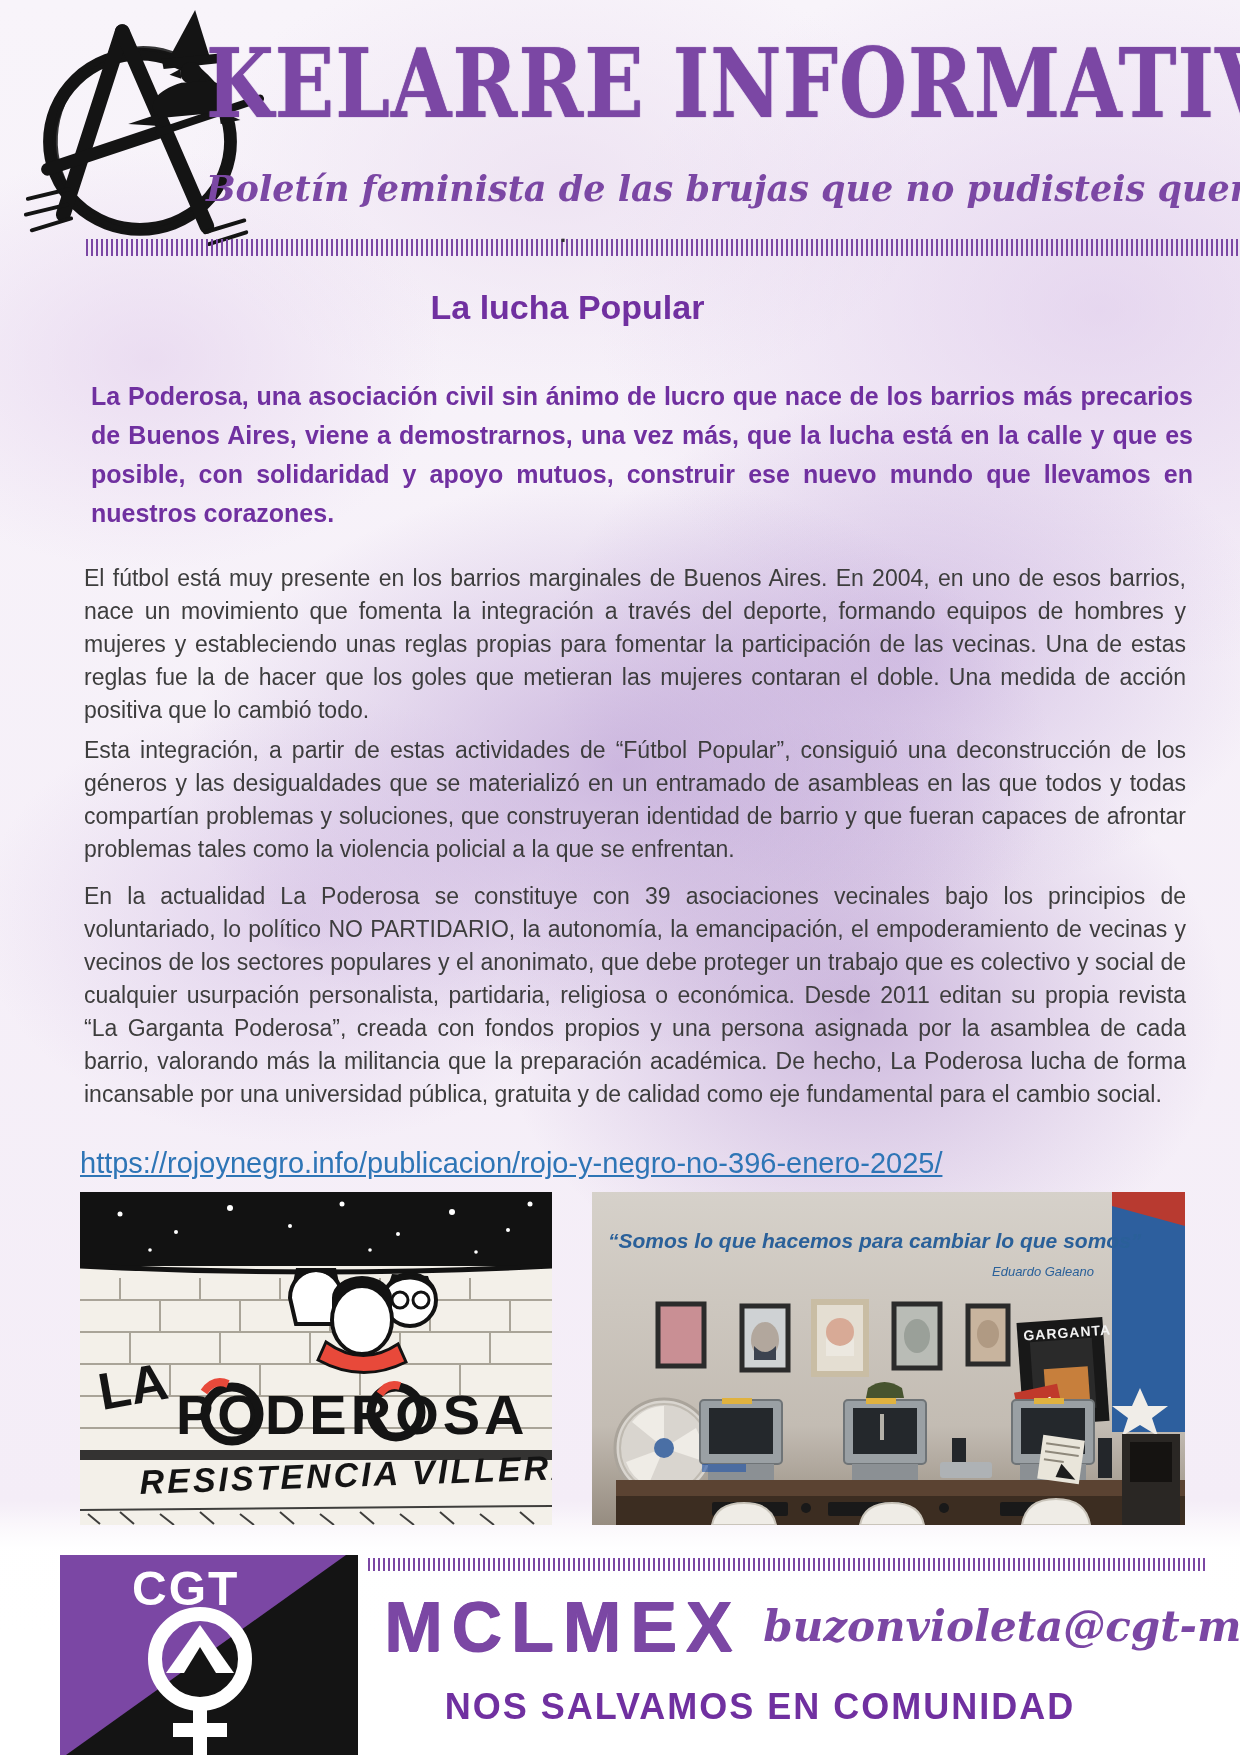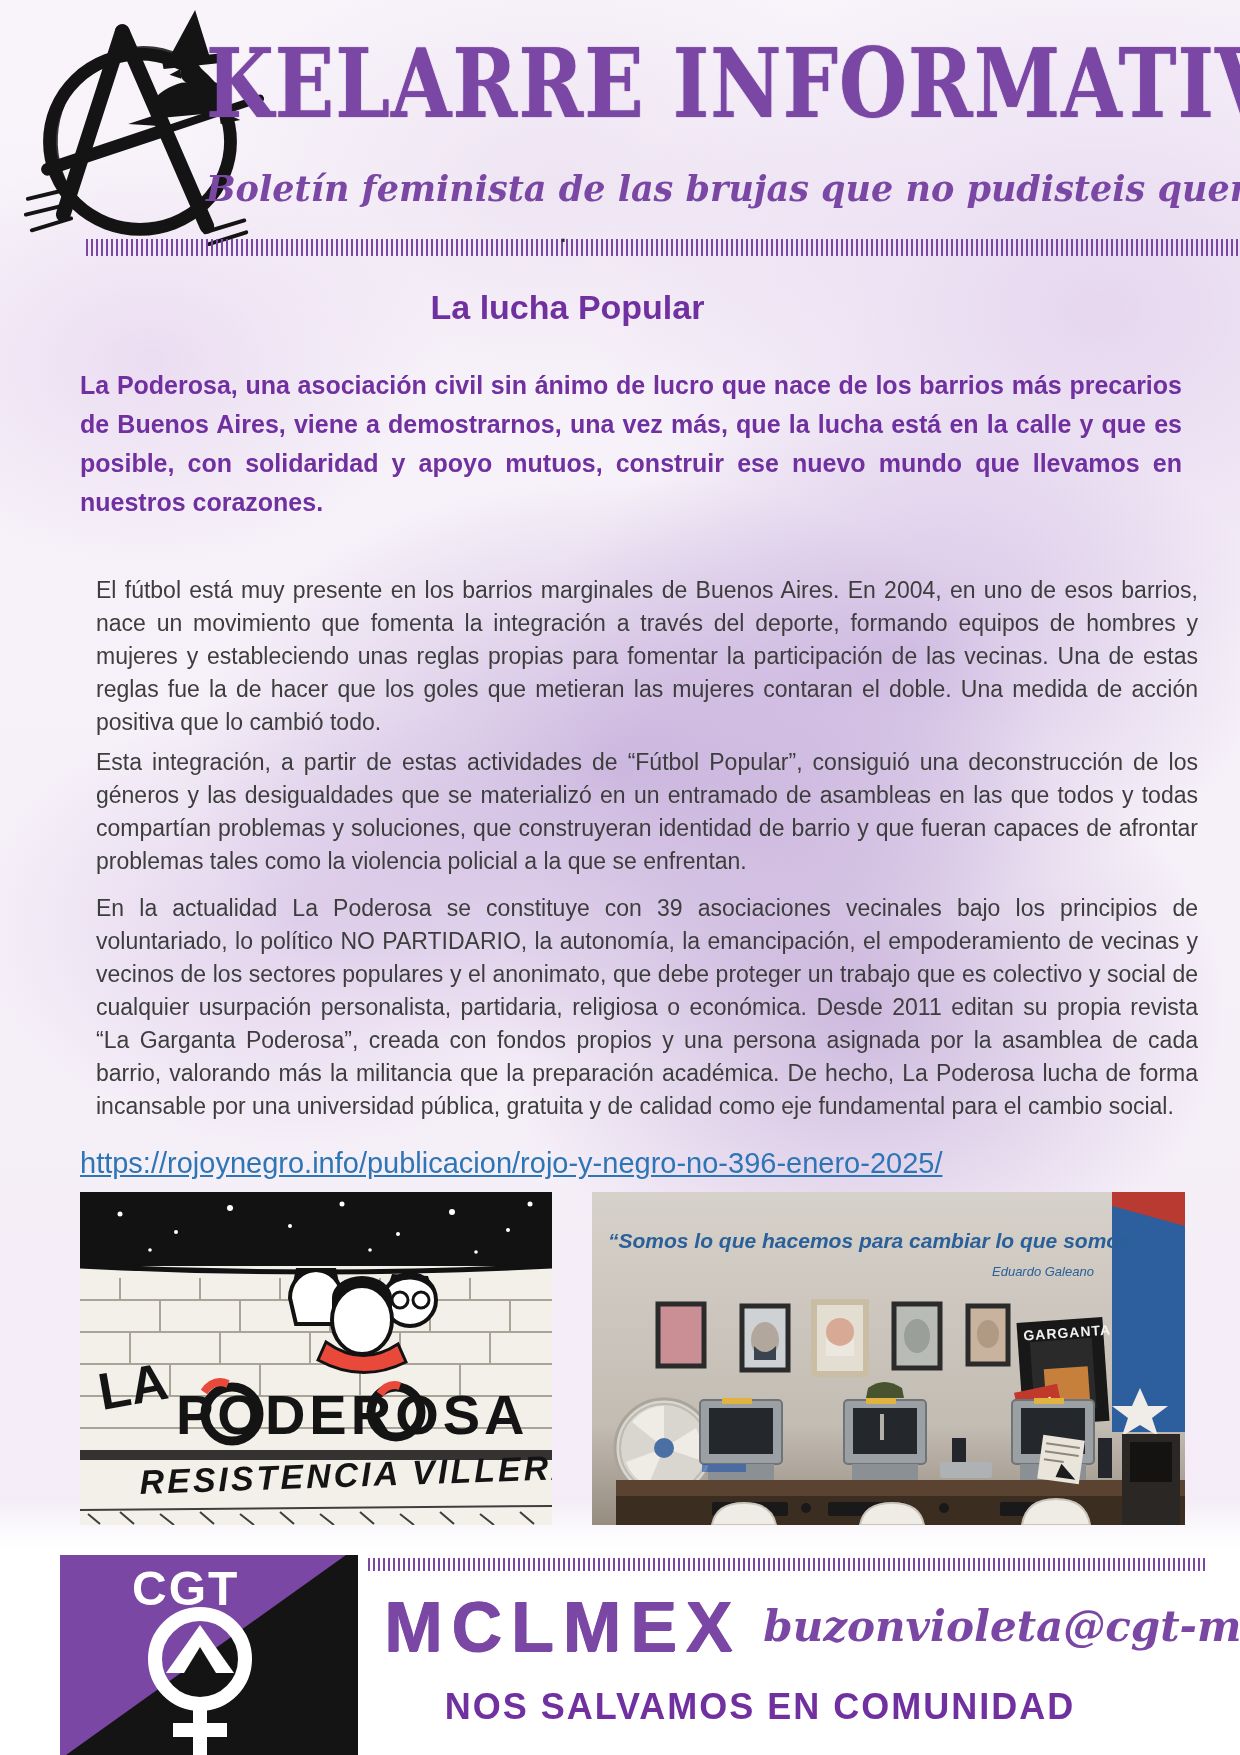--- a/index.html
+++ b/index.html
@@ -49,24 +49,24 @@
   .sep-dot{position:absolute;left:548px;top:222px;width:30px;text-align:center;
     font-size:22px;font-weight:bold;color:#333;}
   
   .article-title{
     position:absolute;left:80px;top:288px;width:975px;text-align:center;
     font-size:34px;font-weight:bold;color:var(--accent);
   }
   .lead{
     position:absolute;left:80px;top:366px;width:1102px;
     font-size:25px;font-weight:bold;line-height:39px;color:var(--accent);
-    text-align:justify;margin:0;
+    text-align:justify;margin:11px;
   }
   .body-par{
-    position:absolute;left:80px;width:1102px;margin:16px;
+    position:absolute;left:80px;width:1102px;margin:4px;
     font-size:23px;line-height:33px;color:var(--ink);text-align:justify;
   }
   #p1{top:558px;}
   #p2{top:730px;}
   #p3{top:876px;}
   .more-line{position:absolute;left:80px;top:1113px;width:1102px;
     font-size:23px;color:var(--ink);margin:0;}
   .doc-link{position:absolute;left:80px;top:1147px;font-size:29px;
     color:var(--link);text-decoration:underline;}
   

